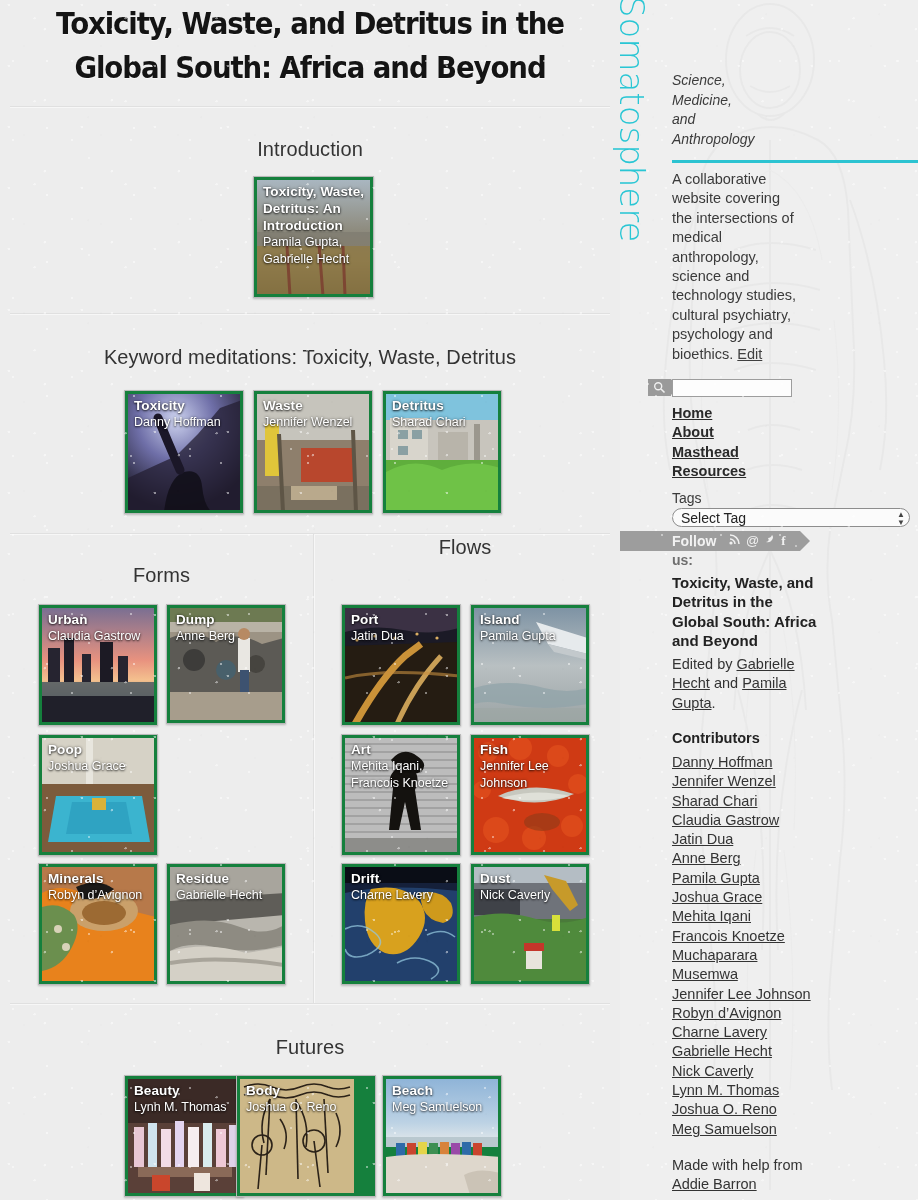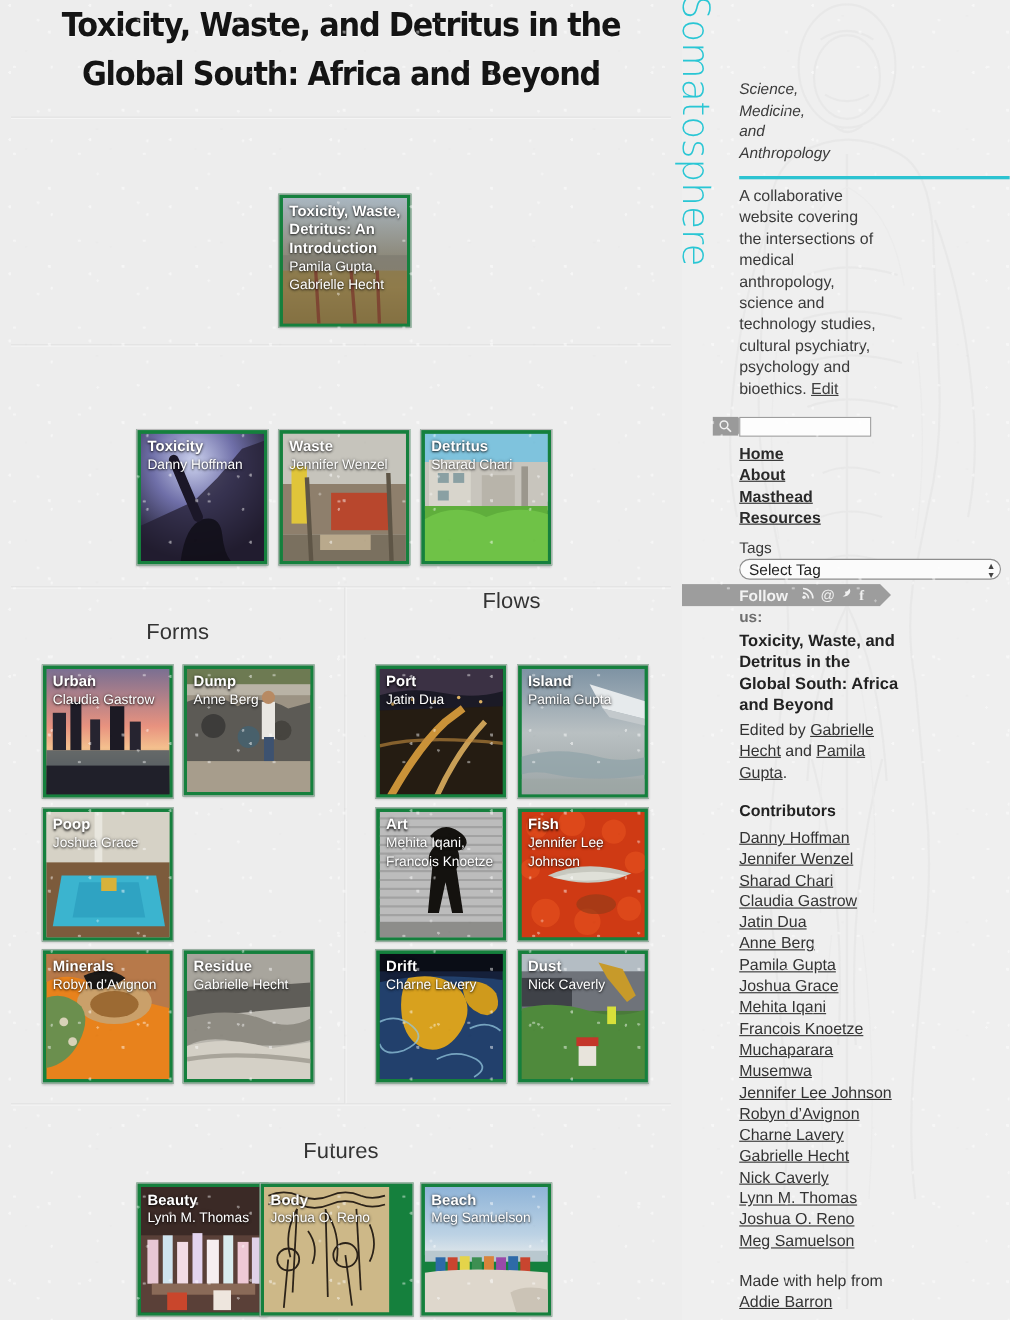--- a/index.html
+++ b/index.html
@@ -328,20 +328,21 @@
 <div id="content">
 
   <h1 class="site-title">Toxicity, Waste, and Detritus in the Global South: Africa and Beyond</h1>
 
   <div class="hdiv" style="top:106px;"></div>
   <div class="hdiv" style="top:313px;"></div>
   <div class="hdiv" style="top:533px;"></div>
   <div class="hdiv" style="top:1003px;"></div>
   <div class="vdiv" style="left:313px; top:534px; height:469px;"></div>
 
+  <div class="sec-title" style="left:10px; top:138px; width:600px;">Introduction</div>
 
   <div class="tile" style="left:253px; top:176px; width:121px; height:122px;">
     <div class="ph">
       <svg width="115" height="116" viewBox="0 0 115 116" preserveAspectRatio="none">
         <defs>
             <linearGradient id="g_intro" x1="0" y1="0" x2="0" y2="1">
           <stop offset="0%" stop-color="#a9b6c0"></stop>
               <stop offset="45%" stop-color="#8d8a7c"></stop>
           <stop offset="70%" stop-color="#9a8763"></stop>
               <stop offset="100%" stop-color="#6d5c3d"></stop>
@@ -352,20 +353,21 @@
         <rect y="66" width="115" height="50" fill="#8b7743" opacity=".75"></rect>
         <path d="M30 66 L33 116 M62 64 L66 116 M86 66 L88 116" stroke="#7a3b2e" stroke-width="3" fill="none" opacity=".8"></path>
       </svg>
     </div>
     <div class="cap">
       <span class="t">Toxicity, Waste, Detritus: An Introduction</span>
       <span class="a">Pamila Gupta, Gabrielle Hecht</span>
     </div>
   </div>
 
+  <div class="sec-title" style="left:10px; top:346px; width:600px;">Keyword meditations: Toxicity, Waste, Detritus</div>
 
   <div class="tile" style="left:124px; top:390px; width:120px; height:124px;">
     <div class="ph">
       <svg width="114" height="118" viewBox="0 0 114 118" preserveAspectRatio="none">
         <defs>
             <radialGradient id="g_tox" cx="42%" cy="22%" r="75%">
           <stop offset="0%" stop-color="#cdd3ef"></stop>
               <stop offset="45%" stop-color="#6f6fa8"></stop>
           <stop offset="100%" stop-color="#1a1725"></stop>
             </radialGradient>

